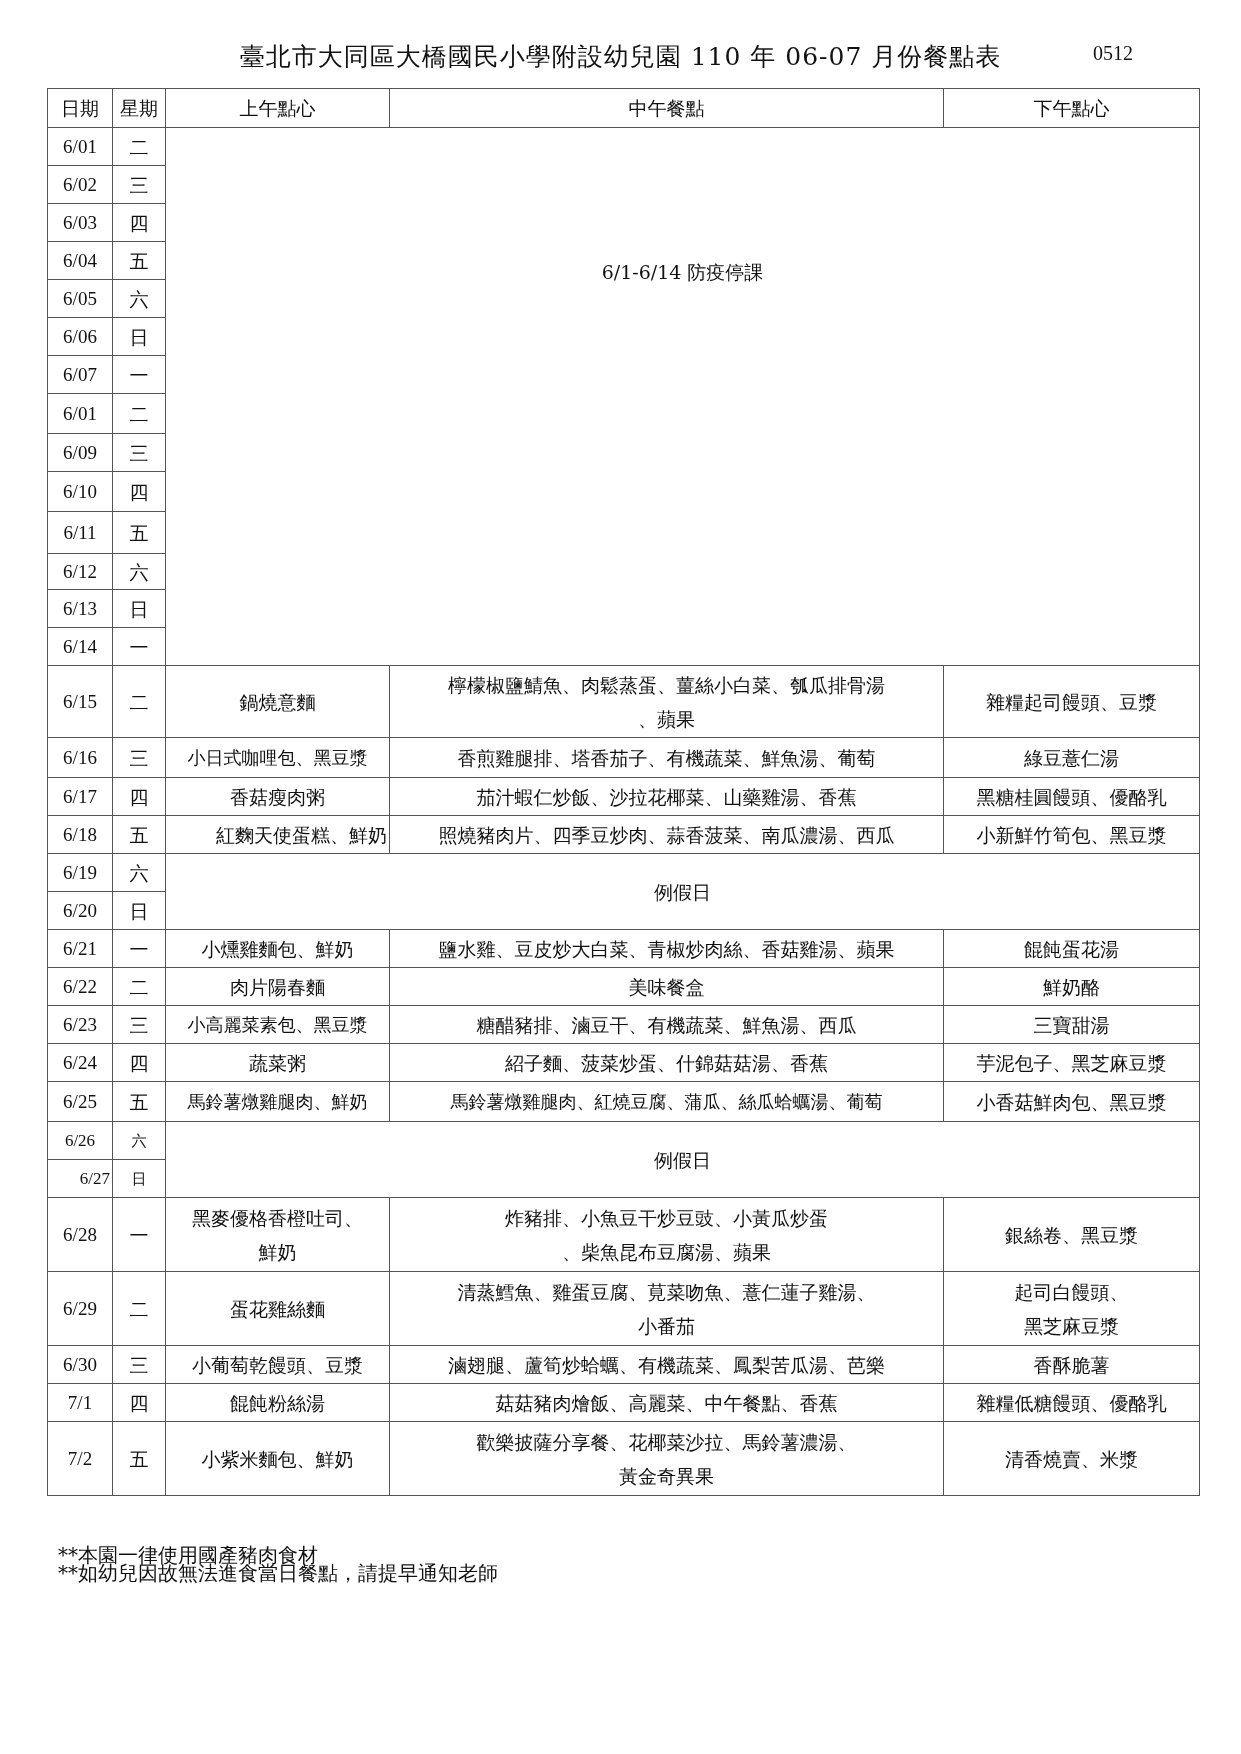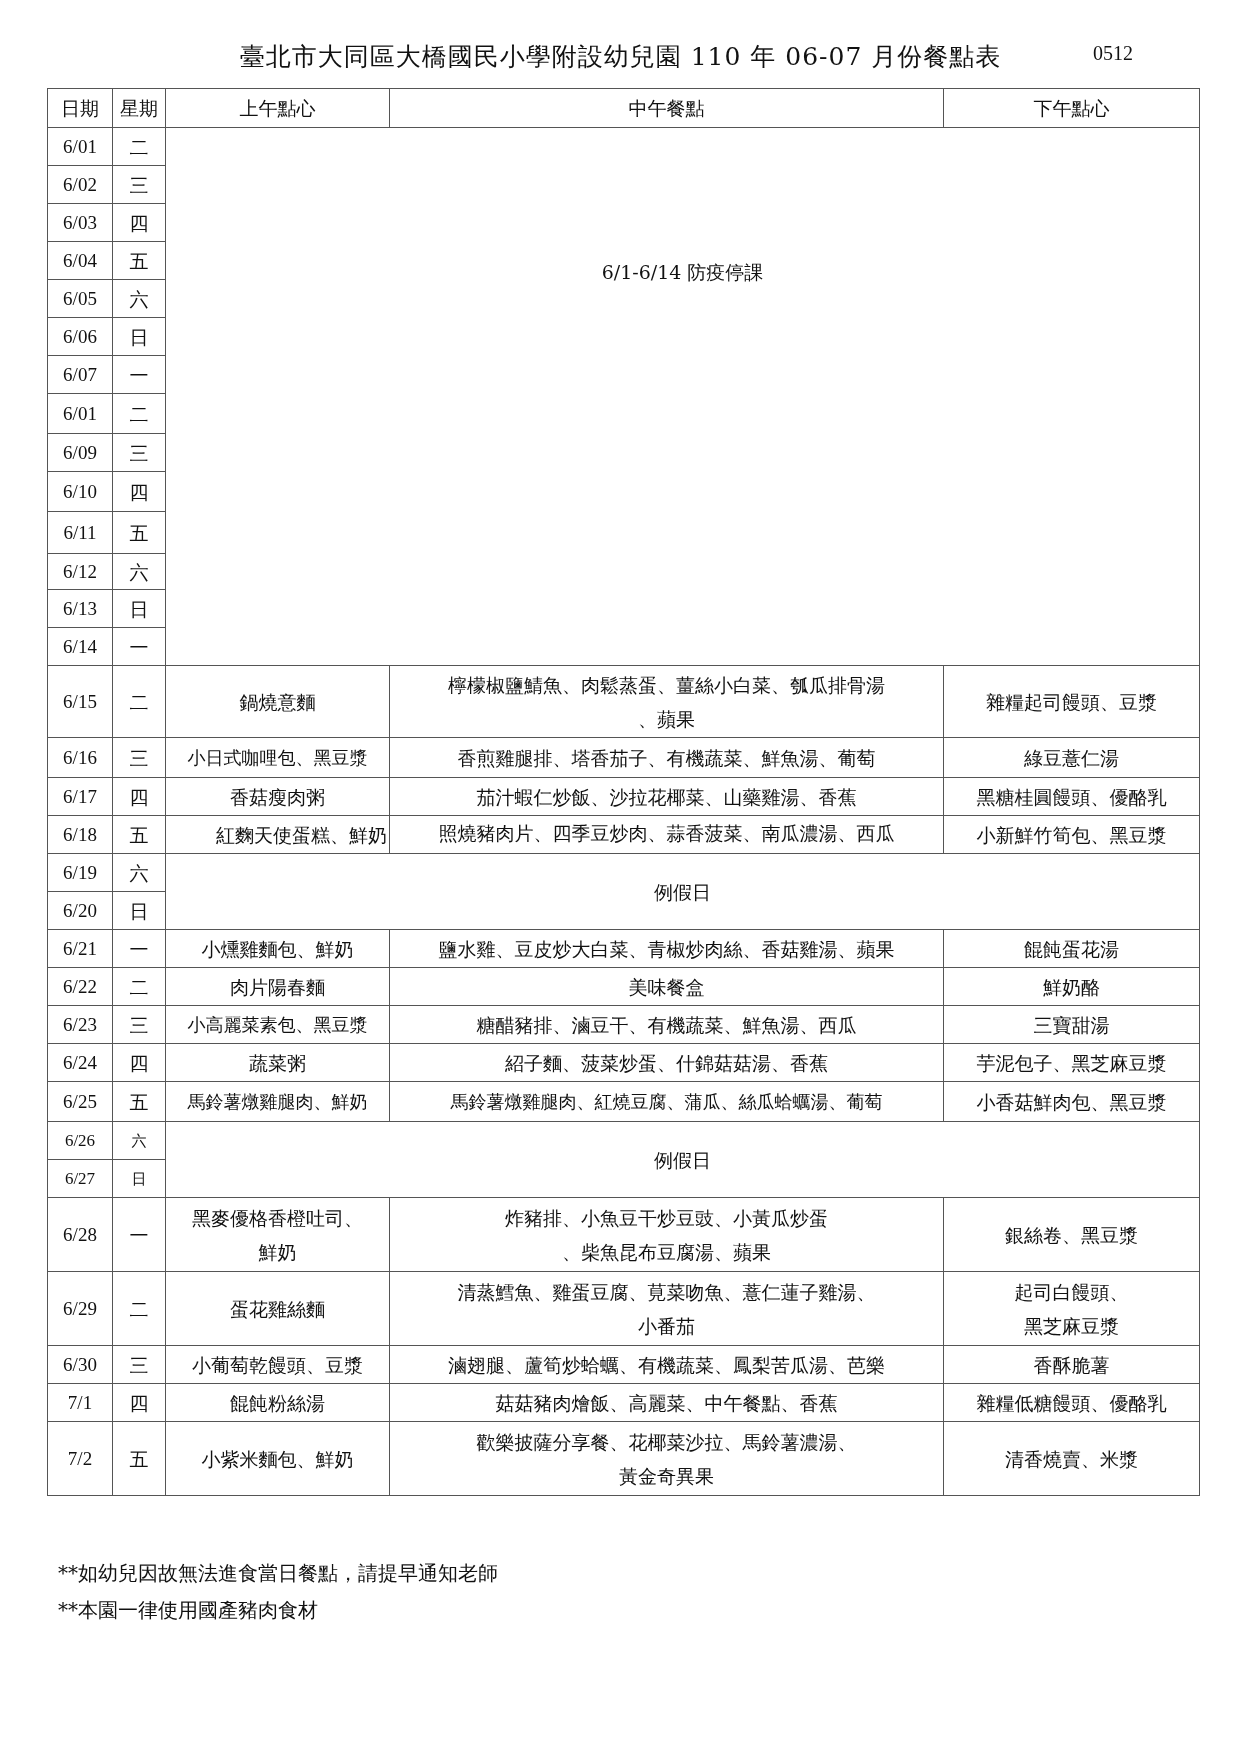--- a/index.html
+++ b/index.html
@@ -119,21 +119,21 @@
     <td class="wd">四</td>
     <td>香菇瘦肉粥</td>
     <td>茄汁蝦仁炒飯、沙拉花椰菜、山藥雞湯、香蕉</td>
     <td>黑糖桂圓饅頭、優酪乳</td>
   </tr>
 
   <tr style="height:38px">
     <td class="date">6/18</td>
     <td class="wd">五</td>
     <td style="white-space:nowrap;text-align:right;">紅麴天使蛋糕、鮮奶</td>
-    <td style="white-space:nowrap;font-family:Liberation Mono, monospace;">照燒豬肉片、四季豆炒肉、蒜香菠菜、南瓜濃湯、西瓜</td>
+    <td style="white-space:nowrap;">照燒豬肉片、四季豆炒肉、蒜香菠菜、南瓜濃湯、西瓜</td>
     <td style="white-space:nowrap;">小新鮮竹筍包、黑豆漿</td>
   </tr>
 
   <tr style="height:38px">
     <td class="date">6/19</td>
     <td class="wd">六</td>
     <td colspan="3" rowspan="2">例假日</td>
   </tr>
   <tr style="height:38px">
     <td class="date">6/20</td>
@@ -179,21 +179,21 @@
     <td style="font-size:18px;white-space:nowrap;">馬鈴薯燉雞腿肉、紅燒豆腐、蒲瓜、絲瓜蛤蠣湯、葡萄</td>
     <td style="white-space:nowrap;">小香菇鮮肉包、黑豆漿</td>
   </tr>
 
   <tr style="height:38px">
     <td class="date" style="font-size:17px;">6/26</td>
     <td class="wd" style="font-size:15px;">六</td>
     <td colspan="3" rowspan="2">例假日</td>
   </tr>
   <tr style="height:38px">
-    <td class="date" style="font-size:17px;">6/27</td>
+    <td class="date" style="font-size:17px;text-align:right;">6/27</td>
     <td class="wd" style="font-size:15px;">日</td>
   </tr>
 
   <tr style="height:74px">
     <td class="date">6/28</td>
     <td class="wd">一</td>
     <td class="top">
           <div>黑麥優格香橙吐司、</div>
           <div>鮮奶</div>
         </td>
@@ -241,13 +241,13 @@
     <td>
           <div>歡樂披薩分享餐、花椰菜沙拉、馬鈴薯濃湯、</div>
           <div>黃金奇異果</div>
         </td>
     <td>清香燒賣、米漿</td>
   </tr>
 </tbody>
   </table>
 
 <div class="note" style="top:1560px;text-align:center;">**如幼兒因故無法進食當日餐點，請提早通知老師</div>
-<div class="note" style="top:1597px;text-align:right;">**本園一律使用國產豬肉食材</div>
+<div class="note" style="top:1542px;text-align:right;">**本園一律使用國產豬肉食材</div>
 
 </body></html>

